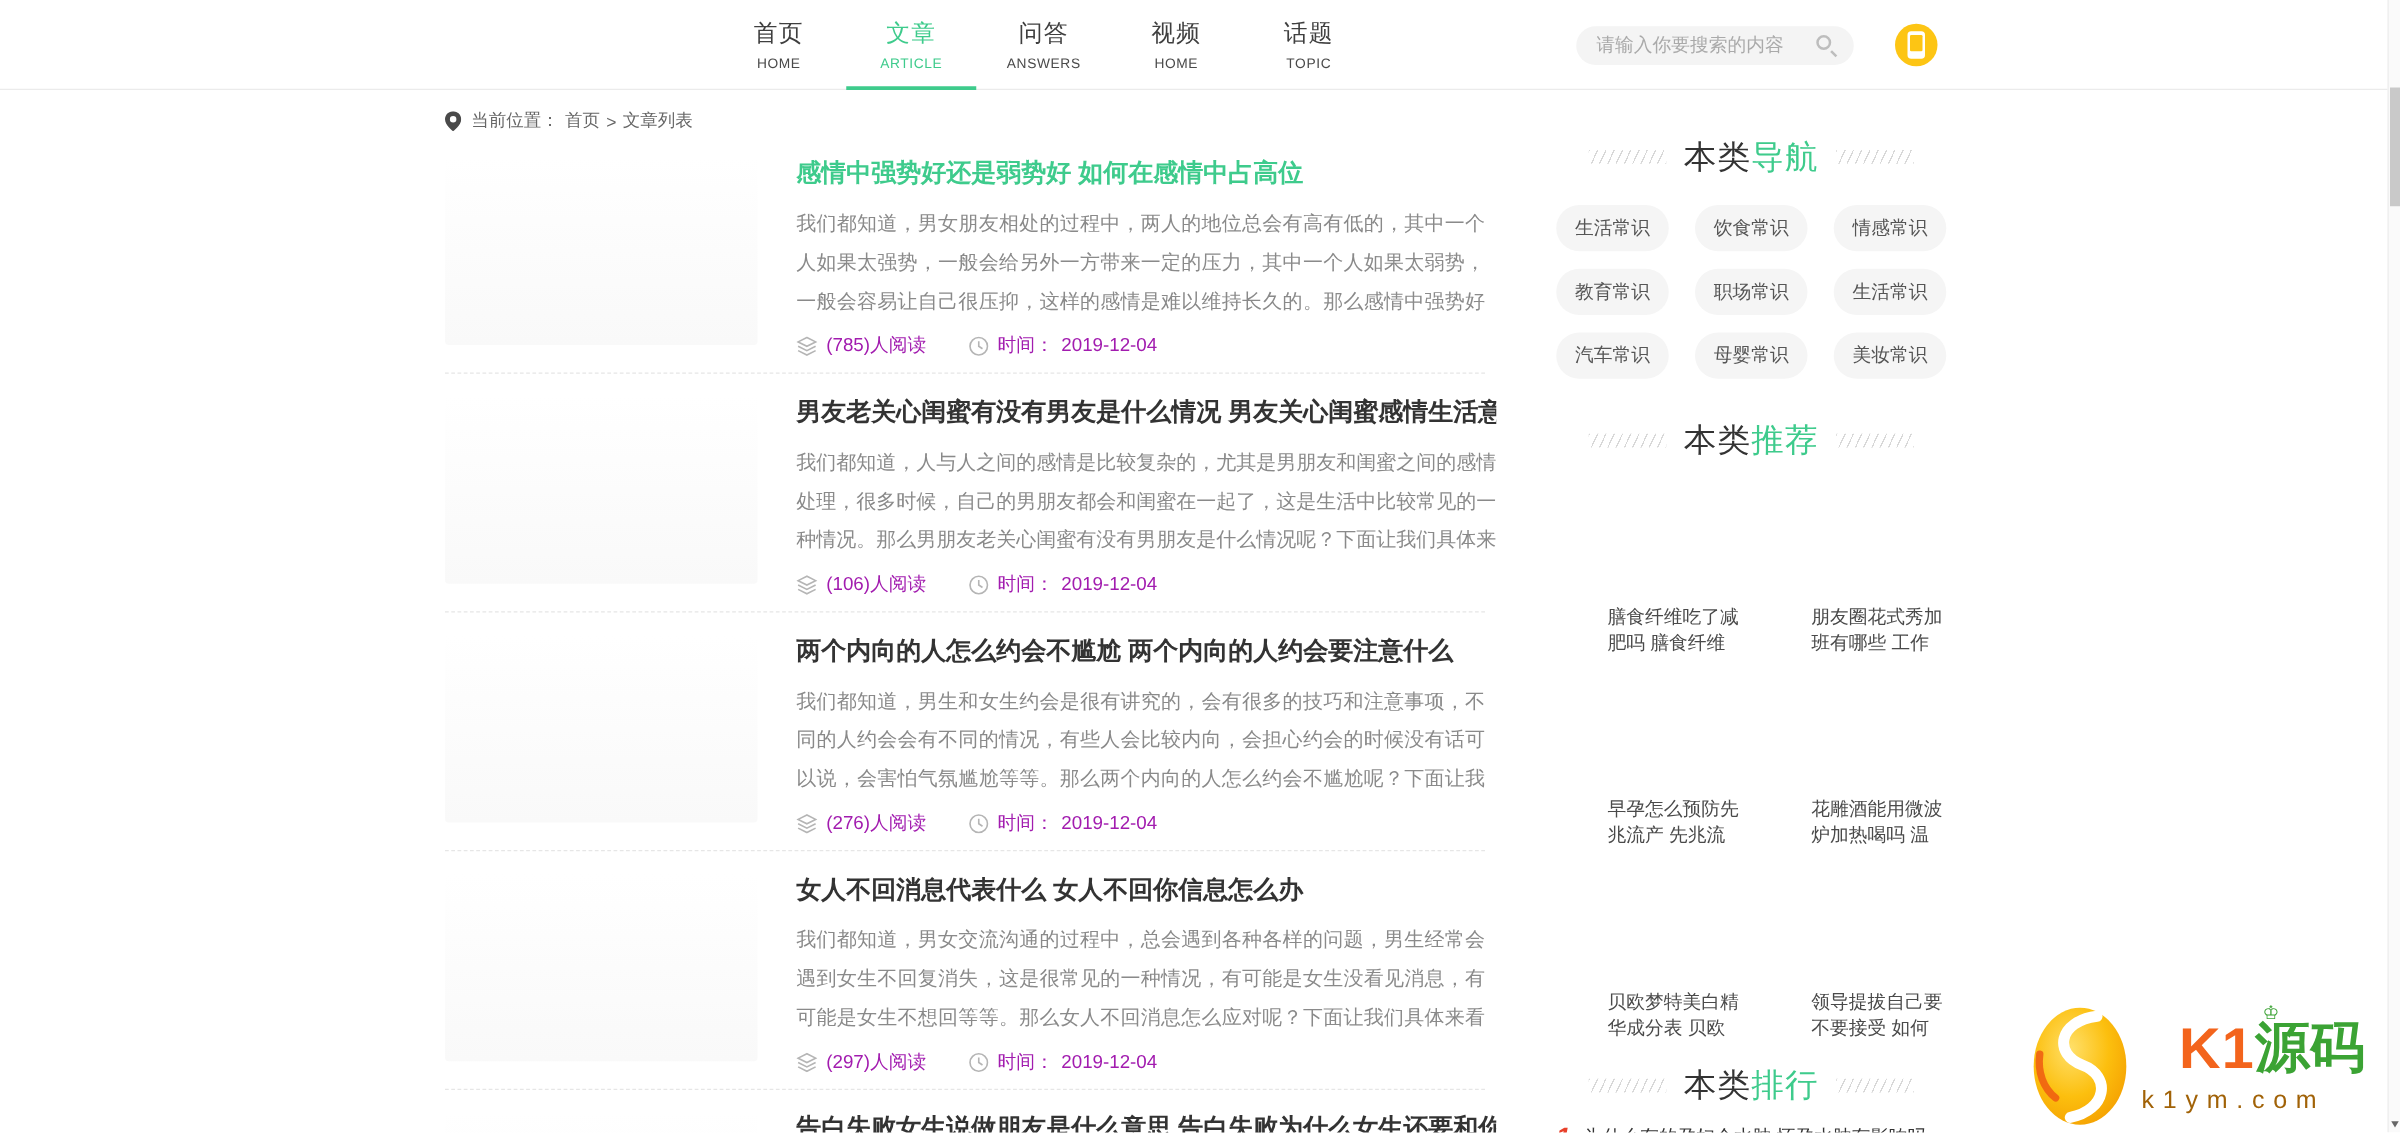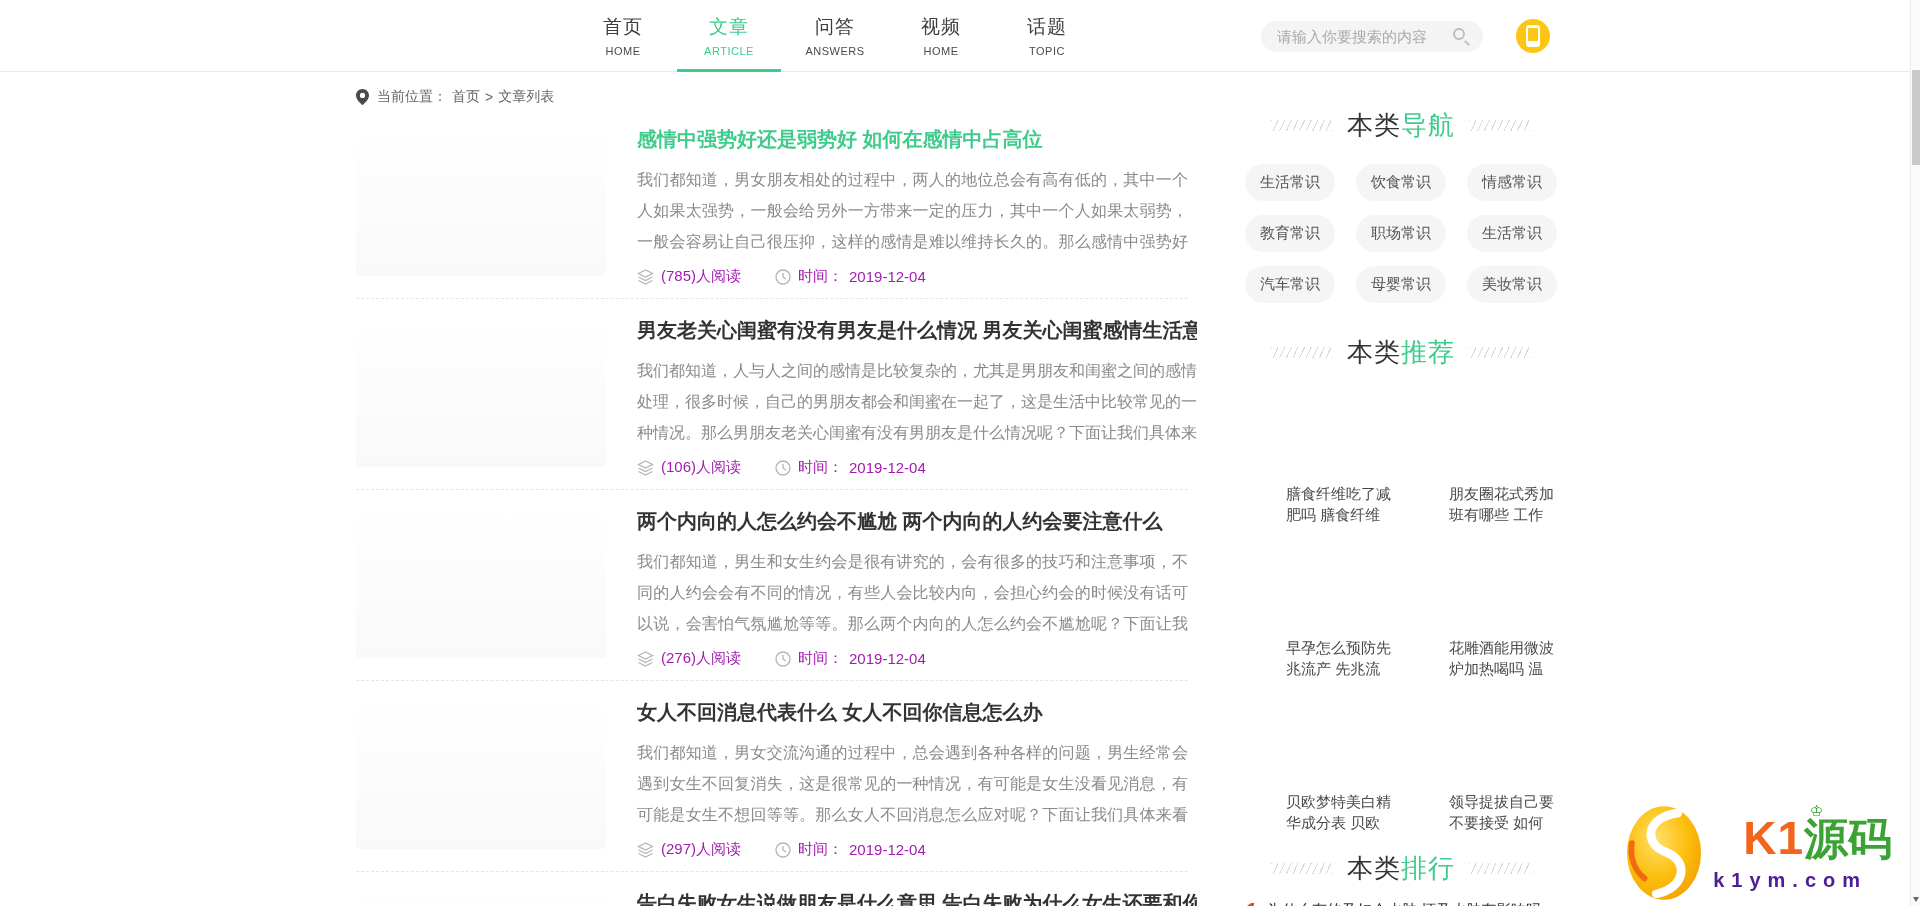--- a/index.html
+++ b/index.html
@@ -76,21 +76,21 @@
   .rank-num{color:#e8402a;font-style:italic;font-weight:bold;font-size:20px;width:22px;flex:none;line-height:22px;}
   .rank-text{font-size:15px;color:#333;line-height:22px;}
 
   
   .watermark{position:absolute;right:28px;bottom:4px;display:flex;align-items:center;}
   .wm-text{margin-left:10px;position:relative;}
   .wm-row1{display:flex;align-items:flex-end;line-height:1;margin-left:30px;}
   .wm-k1{font-size:46px;font-weight:bold;color:#f3641c;letter-spacing:1px;}
   .wm-name{font-size:44px;font-weight:bold;color:#3ba334;position:relative;}
   .wm-crown{position:absolute;top:-14px;left:6px;font-size:15px;color:#3ba334;font-weight:normal;}
-  .wm-domain{margin-top:8px;font-size:20px;font-weight:bold;color:#4c1d95;letter-spacing:7px;}
+  .wm-domain{margin-top:8px;font-size:20px;font-weight:normal;color:#a16207;letter-spacing:7px;}
 
   .meta-icon{flex:none;}
 </style>
 </head>
 <body>
 
 <div class="header">
   <div class="logo"></div>
 
   <div class="nav">

